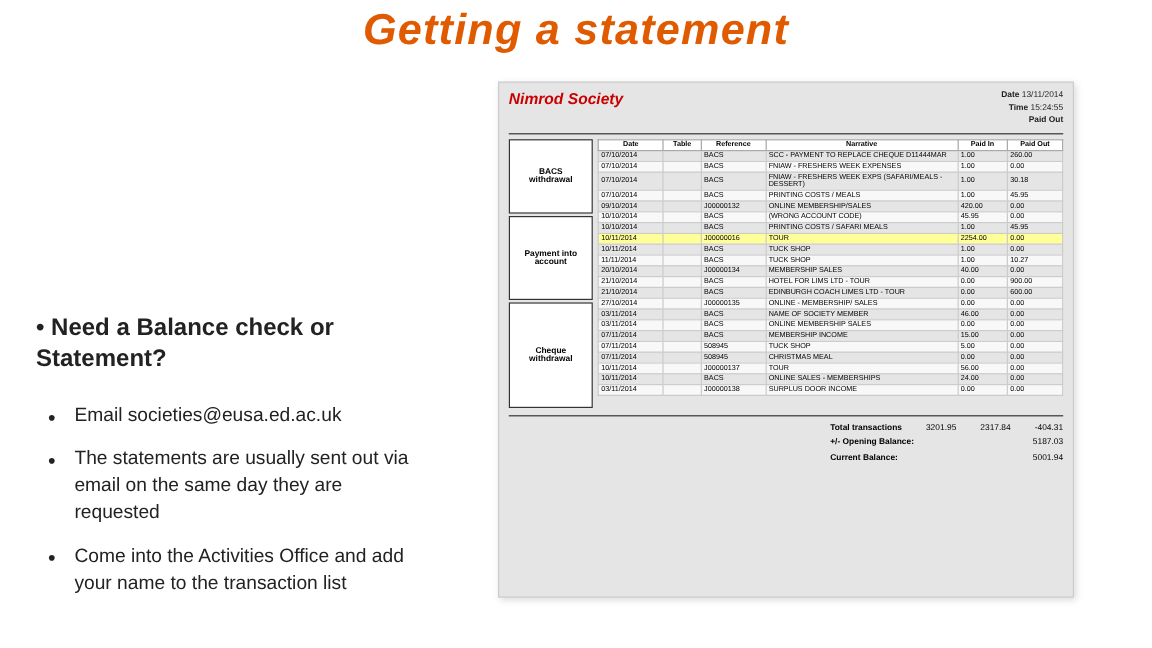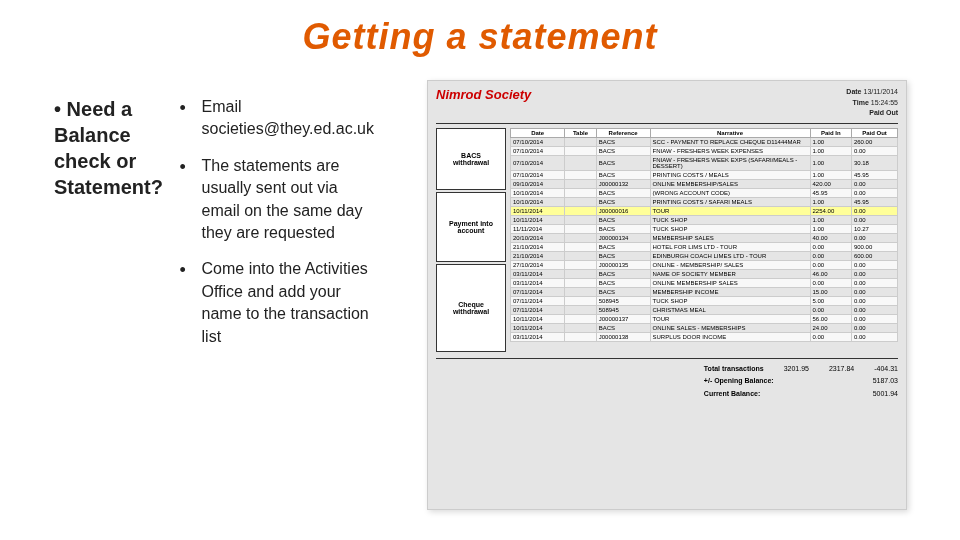--- a/index.html
+++ b/index.html
@@ -8,44 +8,44 @@
       height: 540px;
       background: #ffffff;
       font-family: Arial, sans-serif;
       overflow: hidden;
       position: relative;
     }
 
     
     .page-title {
       text-align: center;
-      padding: 16px 0 8px 0;
+      padding: 4px 0 8px 0;
       font-size: 36px;
       font-weight: bold;
       color: #e05a00;
       font-style: italic;
       letter-spacing: 1px;
     }
 
     
     .main-content {
       display: flex;
       flex-direction: row;
       padding: 10px 30px 10px 30px;
       gap: 30px;
       height: calc(540px - 72px);
     }
 
     
     .left-column {
       flex: 0 0 320px;
       display: flex;
-      justify-content: space-between;
+      flex-direction: column;
+      justify-content: flex-end;
       padding-top: 20px;
-      margin-left: 24px;
     }
 
     .main-bullet {
       font-size: 20px;
       font-weight: bold;
       color: #222;
       margin-bottom: 24px;
       line-height: 1.3;
     }
 
@@ -202,21 +202,21 @@
 
 <div class="page-title">Getting a statement</div>
 
 <div class="main-content">
 
   <div class="left-column">
     <div class="main-bullet">
       • <span>Need a Balance check or Statement?</span>
     </div>
     <ul class="sub-bullets">
-      <li>Email societies@they.ed.ac.uk</li>
+      <li>Email societies@eusa.ed.ac.uk</li>
       <li>The statements are usually sent out via email on the same day they are requested</li>
       <li>Come into the Activities Office and add your name to the transaction list</li>
     </ul>
   </div>
 
   <div class="right-column">
     <div class="statement-card">
 
       <div class="statement-header">
         <div class="society-name">Nimrod Society</div>

